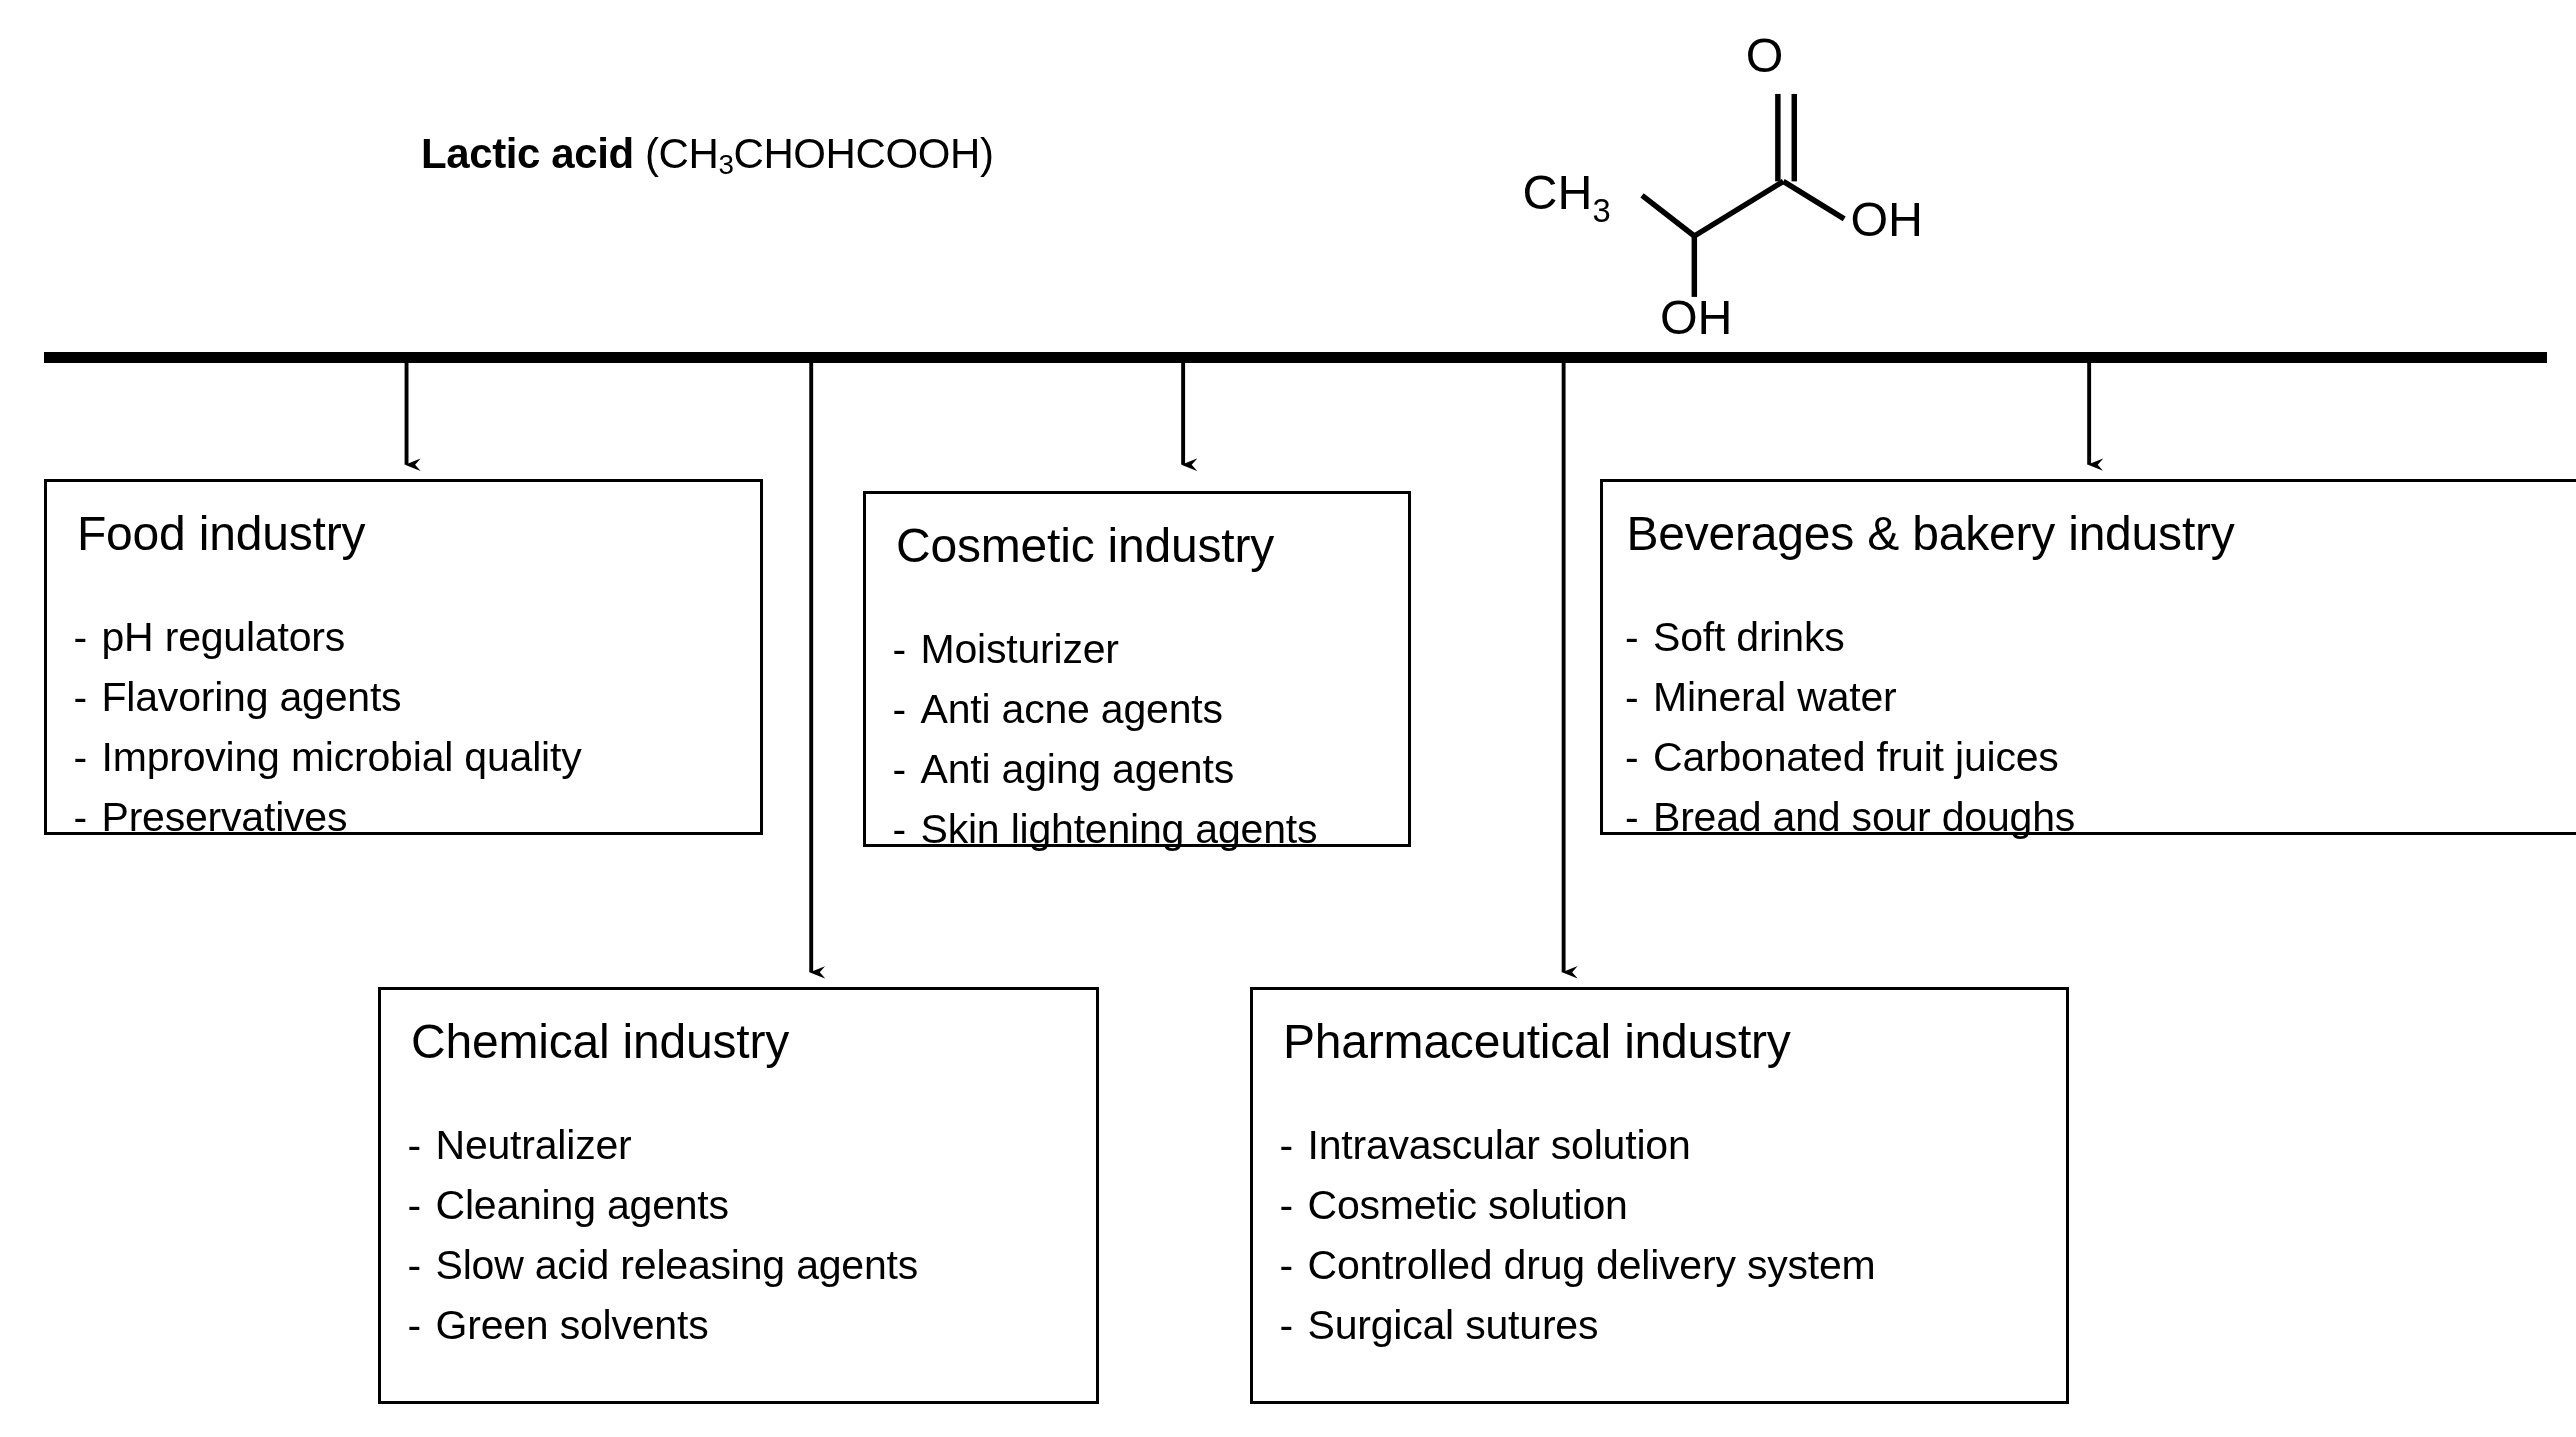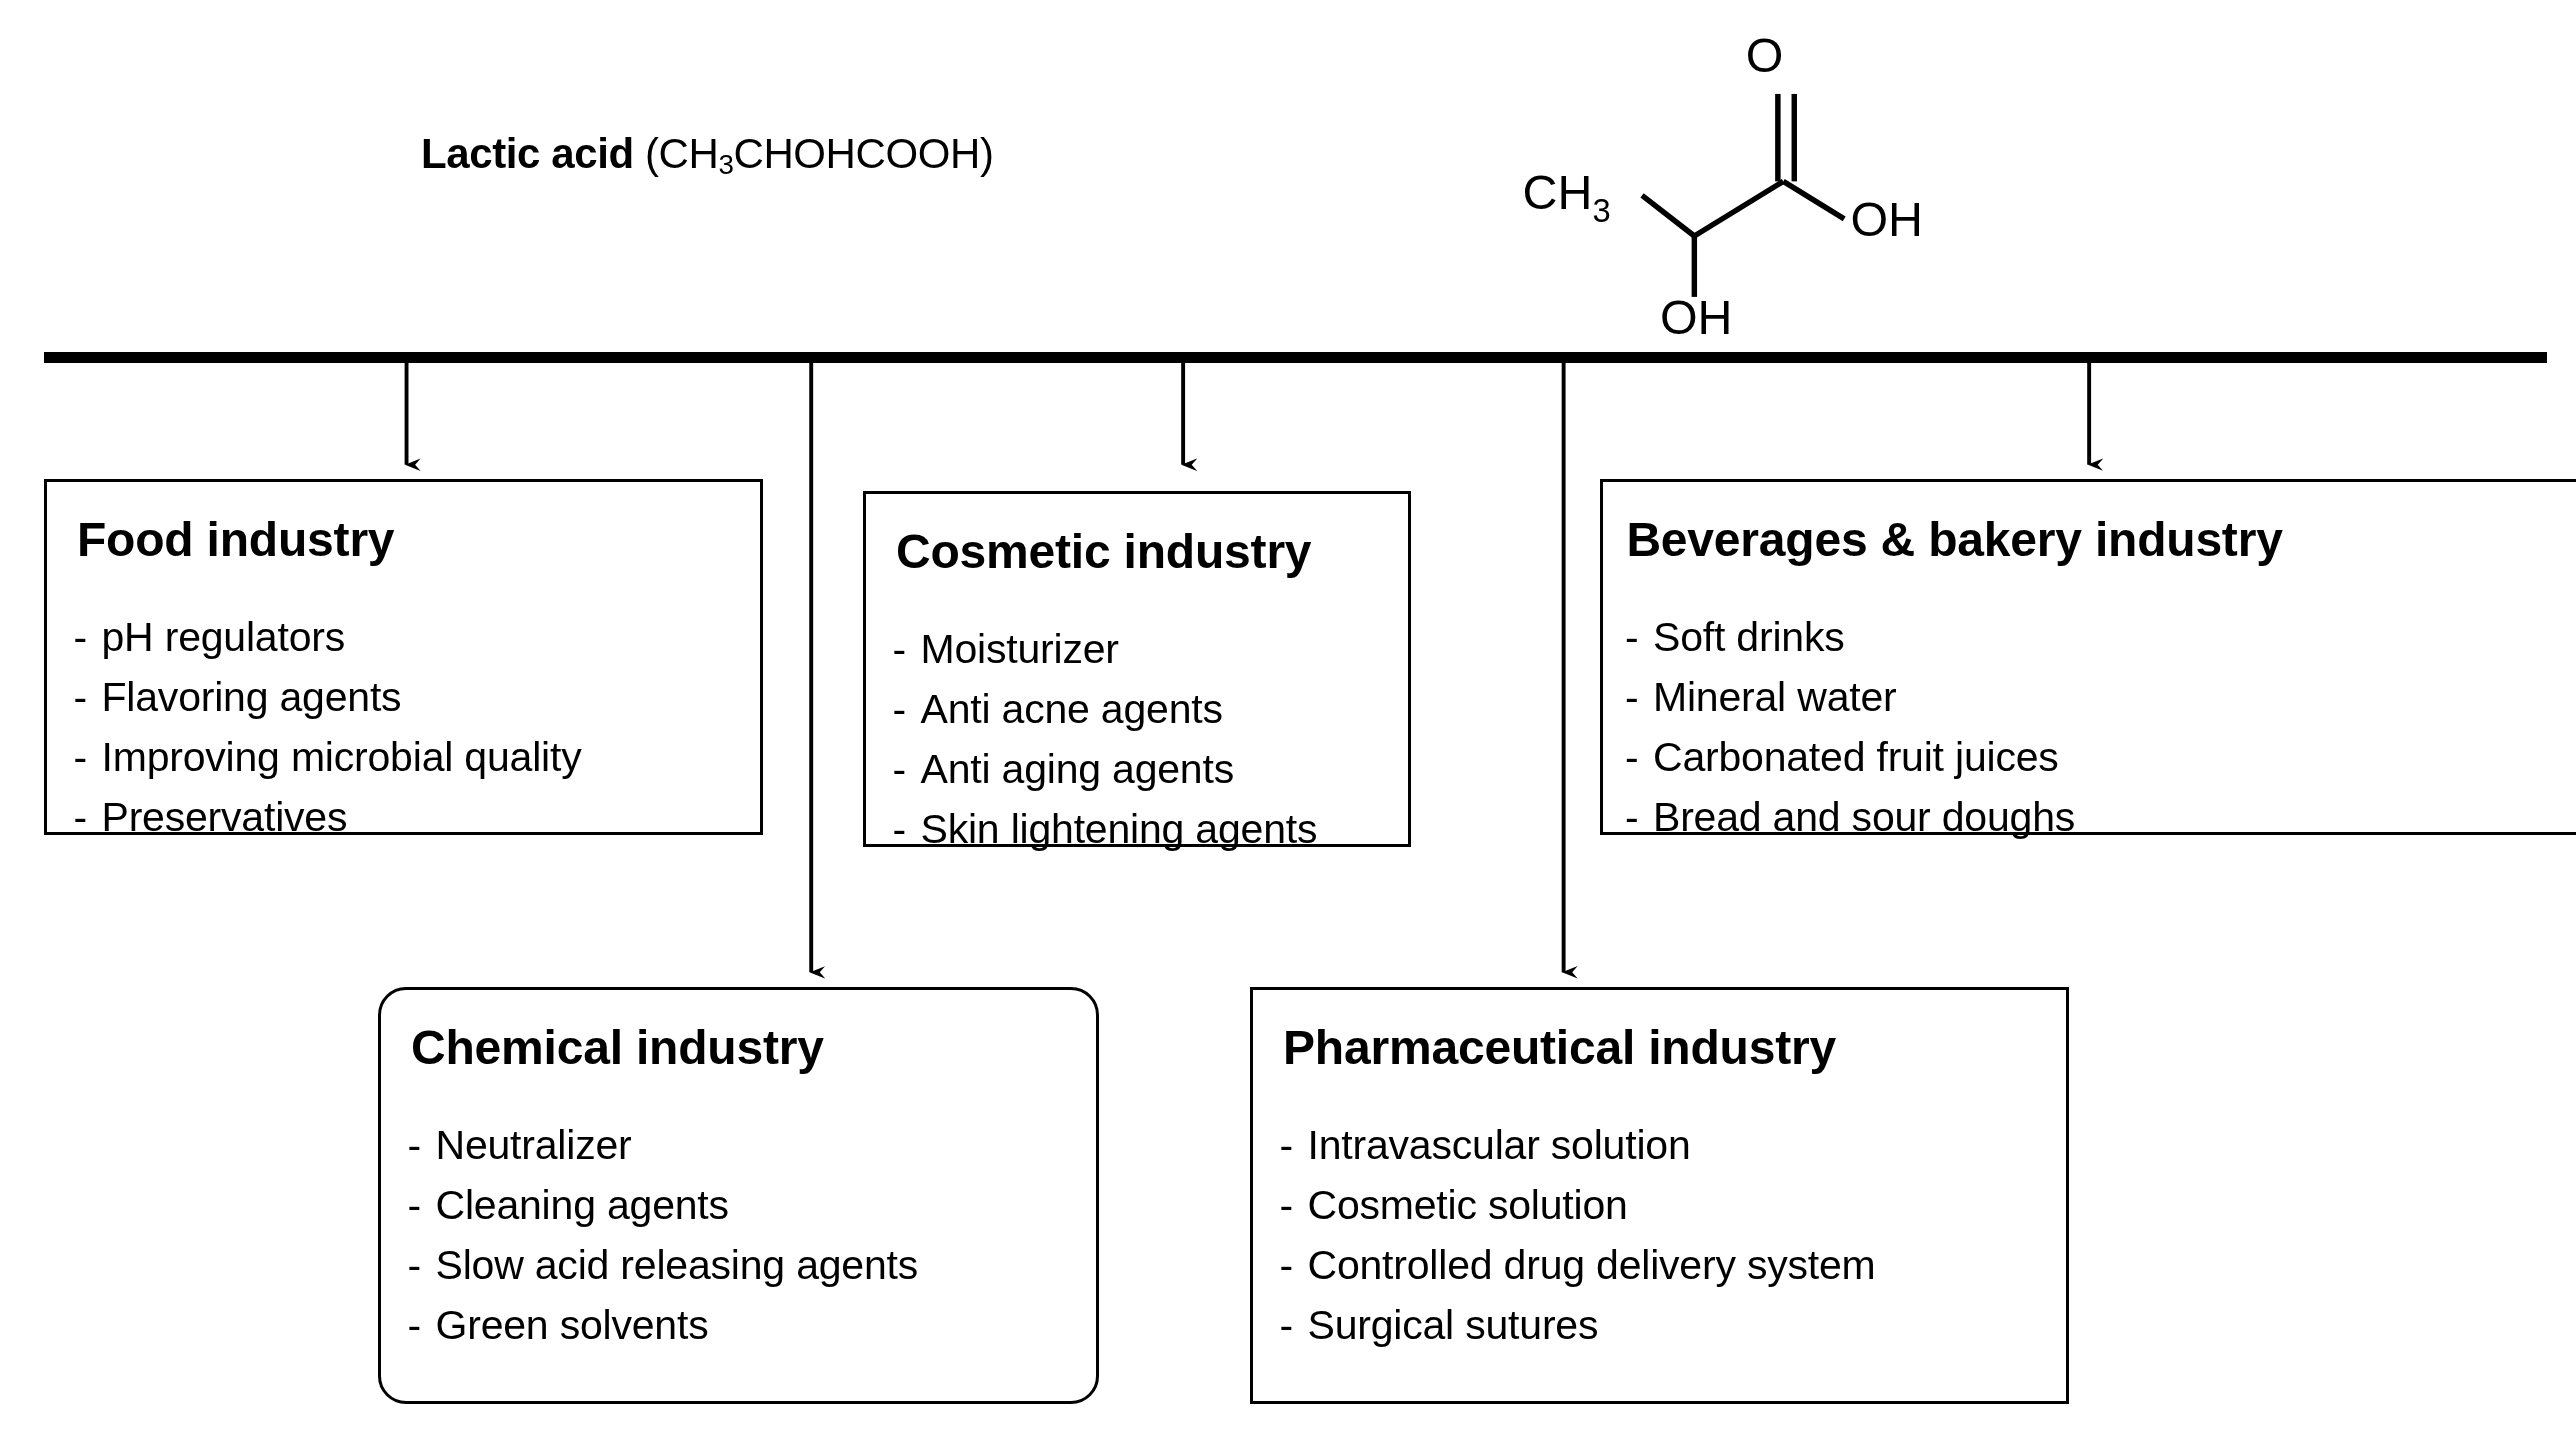--- a/index.html
+++ b/index.html
@@ -79,23 +79,23 @@
   
   .ind-box {
     position: absolute;
     box-sizing: border-box;
     border: 3.9px solid #000000;
     background: #ffffff;
   }
   .ind-title {
     position: absolute;
     left: 30px;
-    top: 30px;
+    top: 24px;
     font-size: 48px;
-    font-weight: bold;
+    font-weight: normal;
     white-space: nowrap;
     letter-spacing: -0.2px;
   }
   .ind-list {
     position: absolute;
     left: 26.5px;
     top: 125px;
     margin: 0;
     padding: 0;
     list-style: none;
@@ -108,21 +108,21 @@
   }
   .ind-list li .dash {
     display: inline-block;
     width: 28px;
   }
 
   
   #box-food          { left: 44px;   top: 479px;  width: 719px;  height: 356px; }
   #box-cosmetic      { left: 863px; top: 479px;  width: 548px;  height: 356px; margin-top: 12px; }
   #box-beverages     { left: 1600px; top: 479px;  width: 1125px; height: 356px; }
-  #box-chemical      { left: 378px;  top: 987px; width: 721px;  height: 417px; border-radius: 28px; }
+  #box-chemical      { left: 378px;  top: 987px; width: 721px;  height: 417px; }
   #box-pharmaceutical{ left: 1250px; top: 987px; width: 819px; height: 417px; }
 
   #box-beverages .ind-title { left: 23.4px; }
   #box-beverages .ind-list  { left: 22px; }
 </style>
 </head>
 <body>
 
 <div id="page">
 

